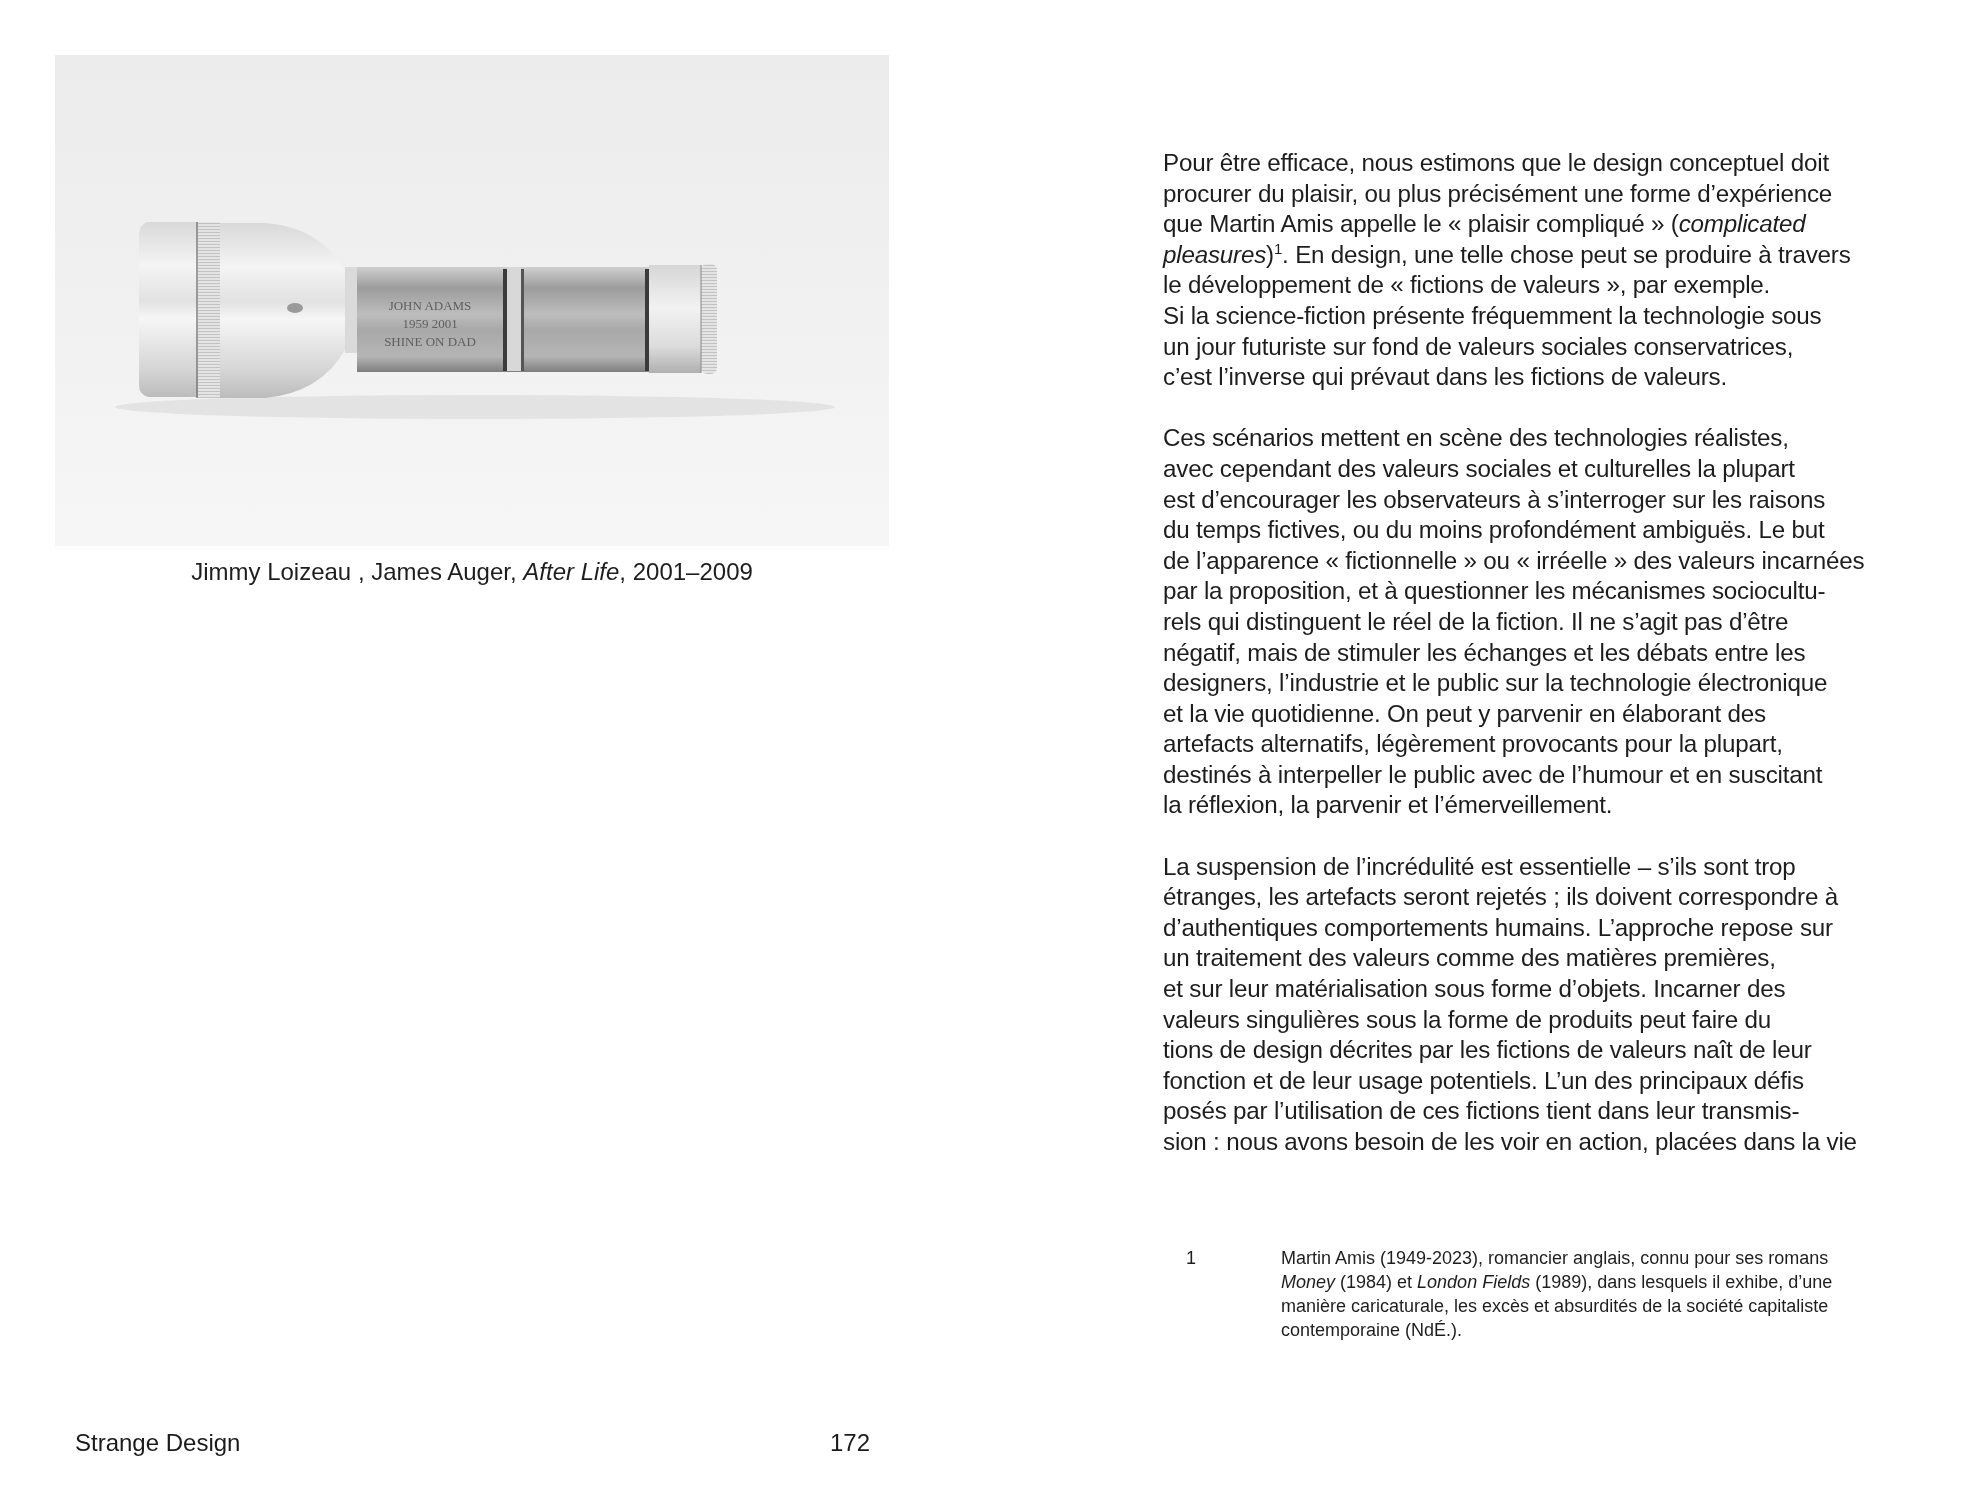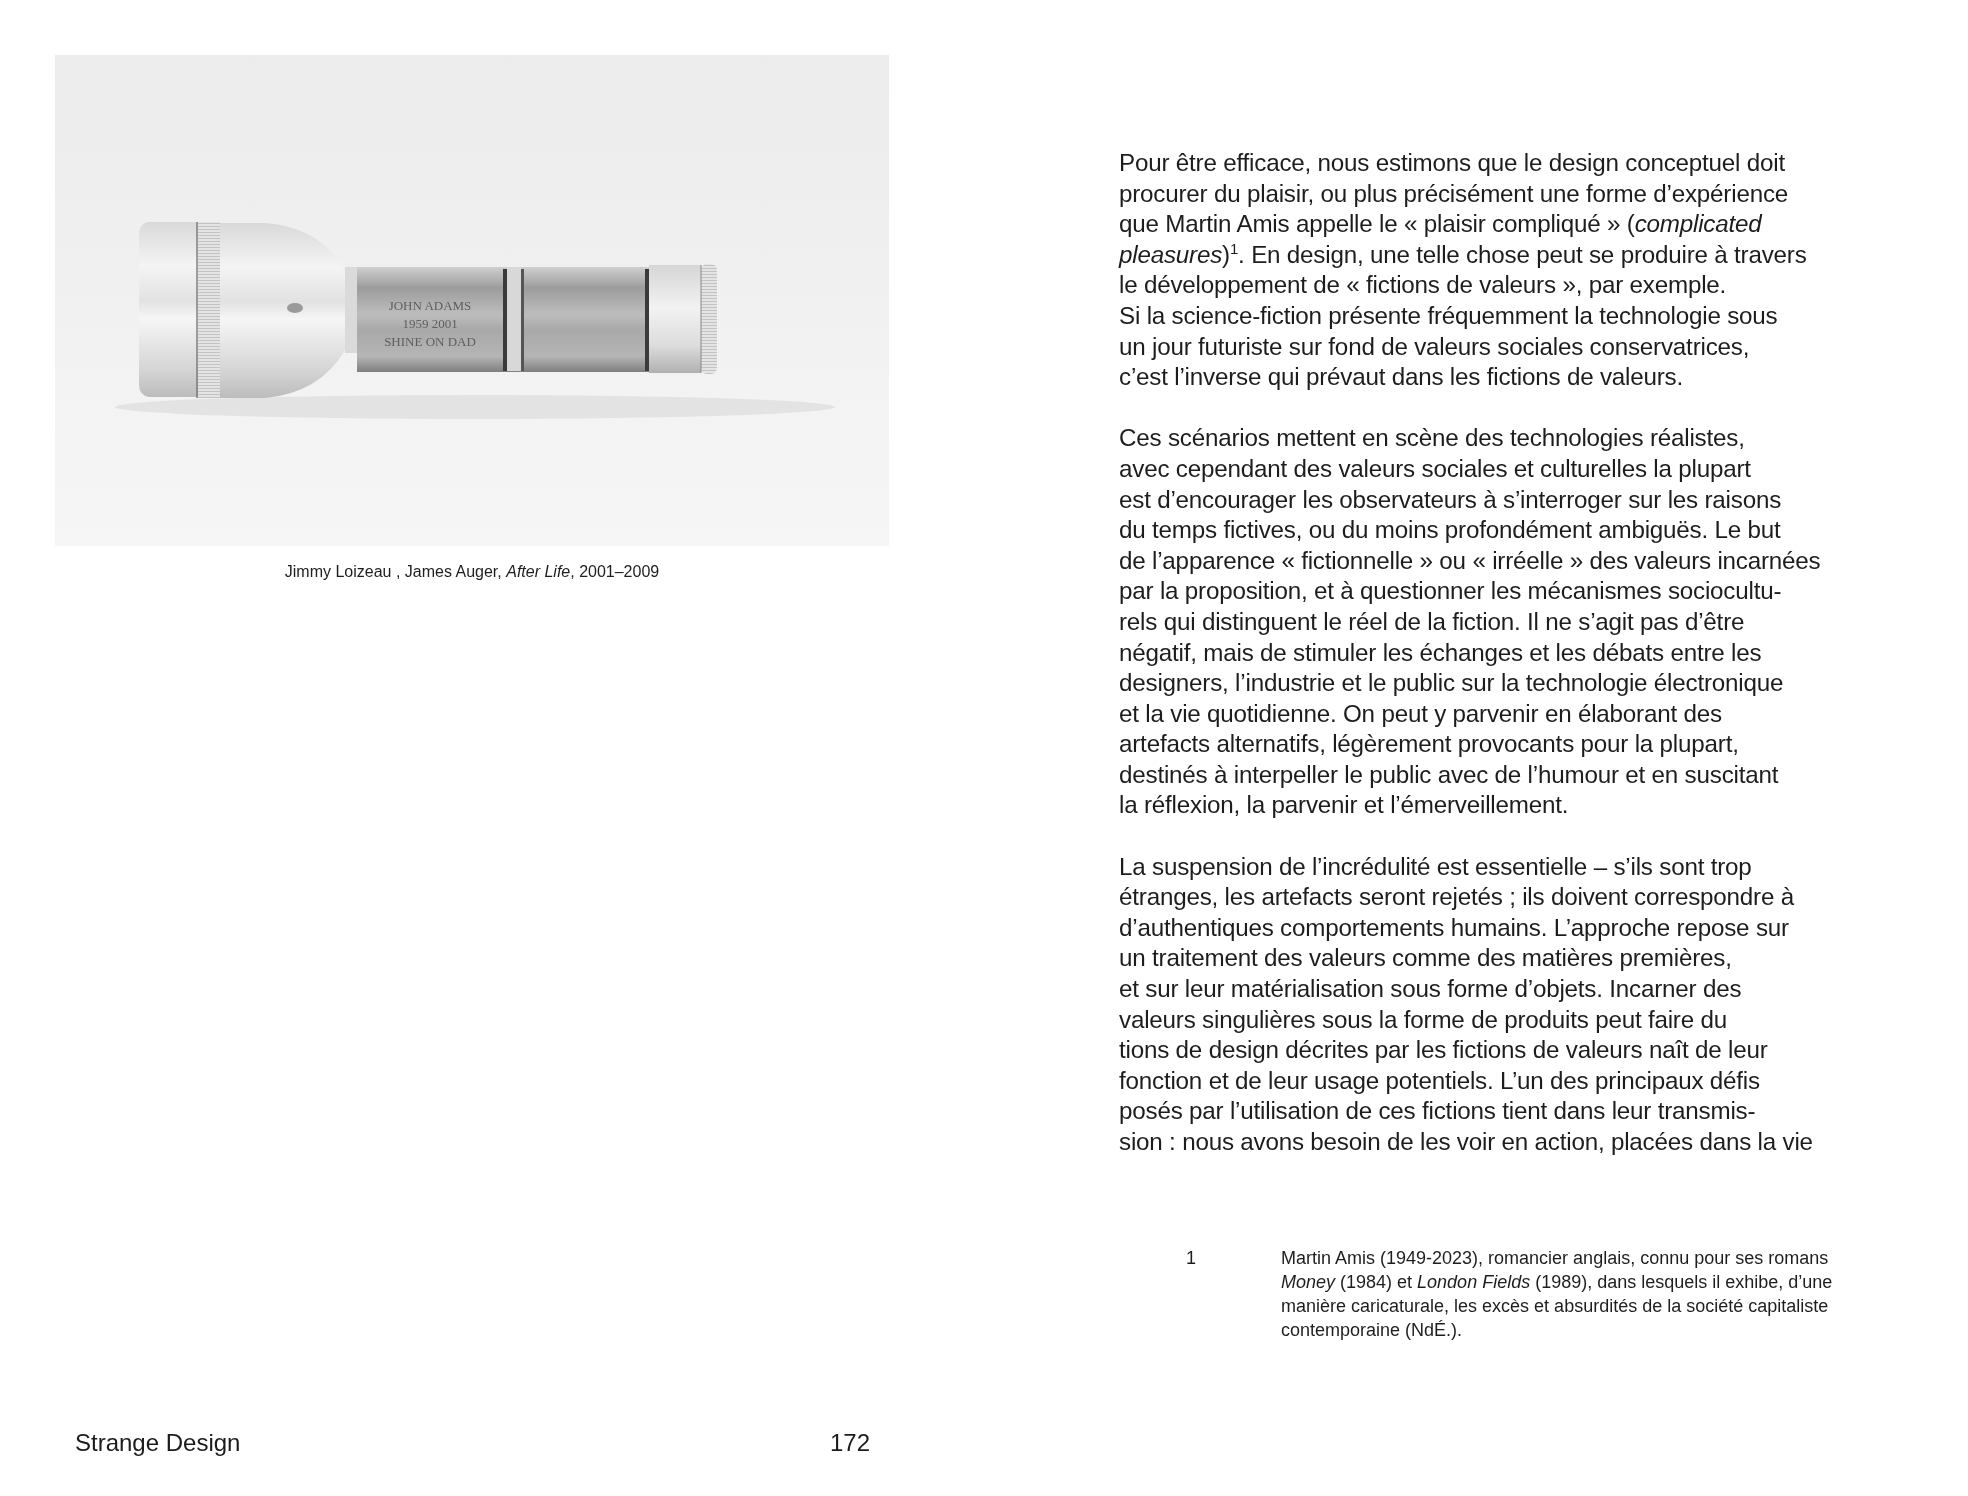--- a/index.html
+++ b/index.html
@@ -14,32 +14,32 @@
 
   
   .figure {
     position: absolute; left: 55px; top: 55px; width: 834px; height: 491px;
     background: linear-gradient(180deg, #ececec 0%, #f0f0f0 45%, #f3f3f3 70%, #f6f6f6 100%);
     overflow: hidden;
   }
   .figure svg { position: absolute; left: 0; top: 0; }
   .caption {
     position: absolute; left: 55px; width: 834px; top: 560px;
-    text-align: center; font-size: 16px; line-height: 24px; color: #1e1e1e;
+    text-align: center; font-size: 24px; line-height: 24px; color: #1e1e1e;
   }
   .caption i { font-style: italic; }
 
   
   .body-text {
     position: absolute; left: 135px; top: 148px; width: 790px;
     font-size: 24.2px; line-height: 30.6px; color: #1d1d1d;
     letter-spacing: -0.2px;
   }
   .body-text p { margin: 0 0 30.6px 0; }
-  .body-text .ln { display: block; white-space: nowrap; }
+  .body-text .ln { display: block; white-space: nowrap; margin-left: 44px; }
   .body-text i { font-style: italic; }
   .body-text sup { font-size: 15px; vertical-align: 9px; line-height: 0; }
 
   
   .footnote {
     position: absolute; left: 202px; top: 1246px; width: 700px;
     font-size: 18px; line-height: 24px; color: #1e1e1e;
   }
   .footnote .num { position: absolute; left: 0; top: 0; }
   .footnote .fn-text { position: absolute; left: 67px; top: 0; width: 640px; margin-left: 28px; }

